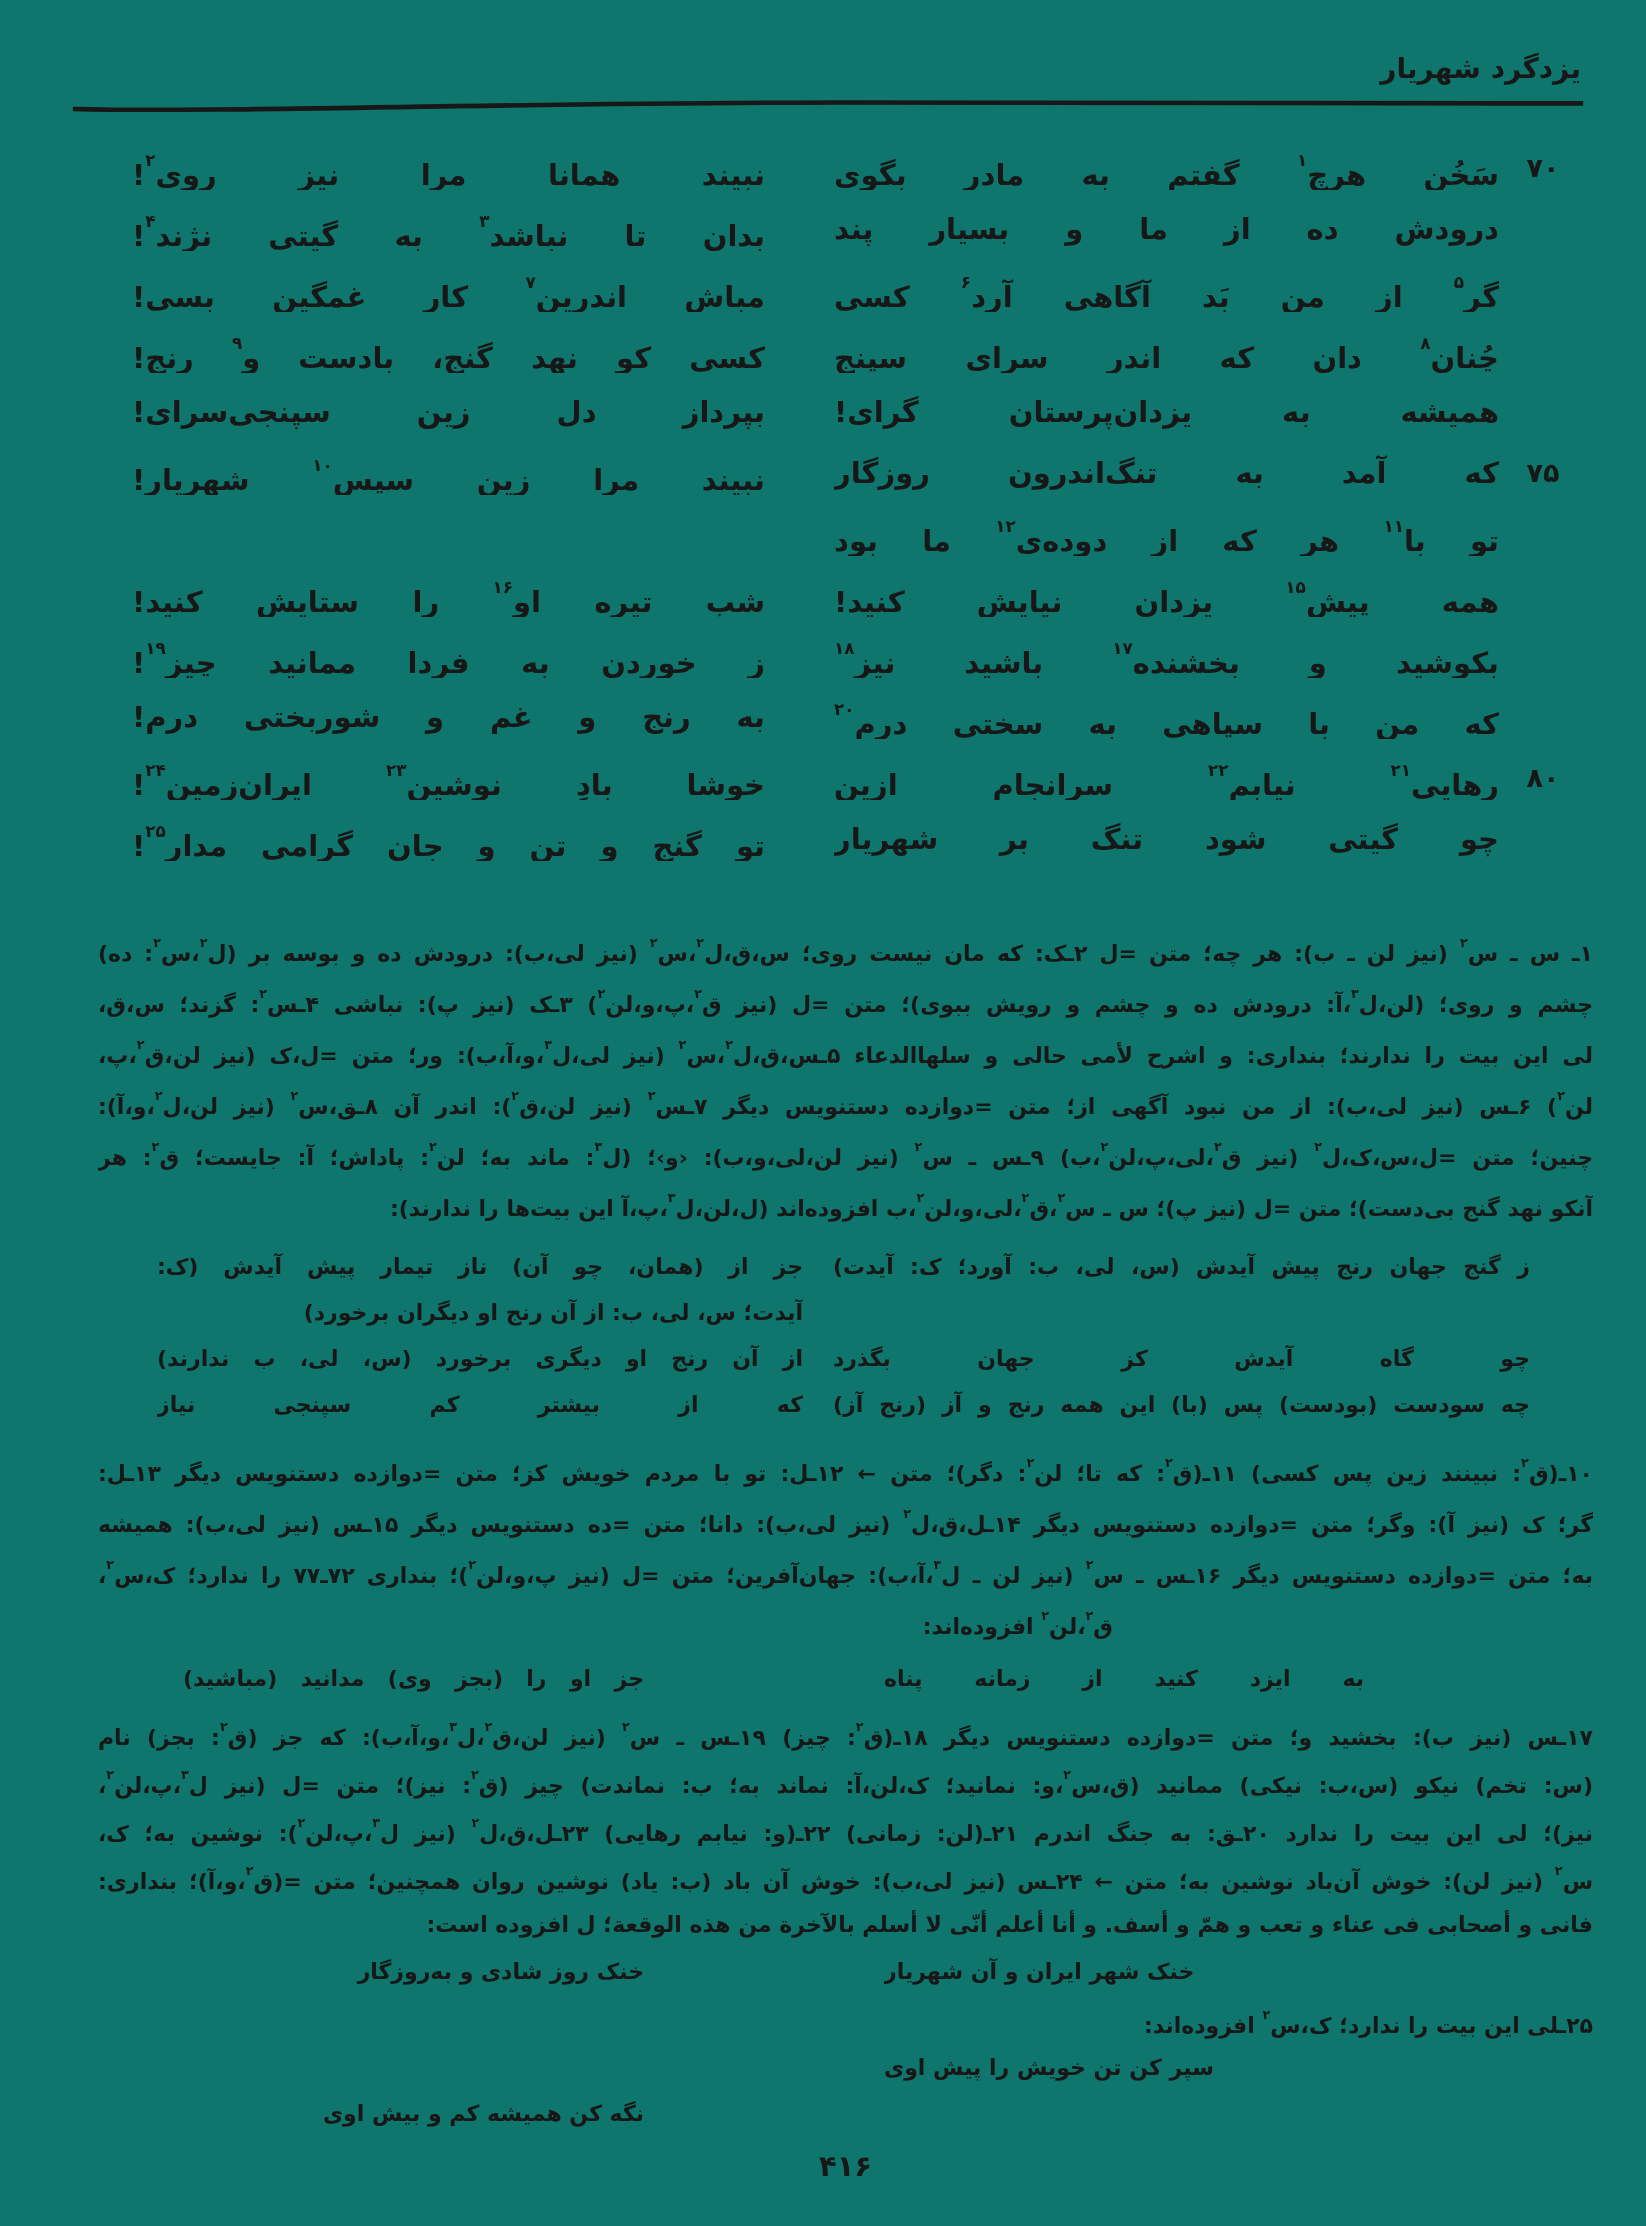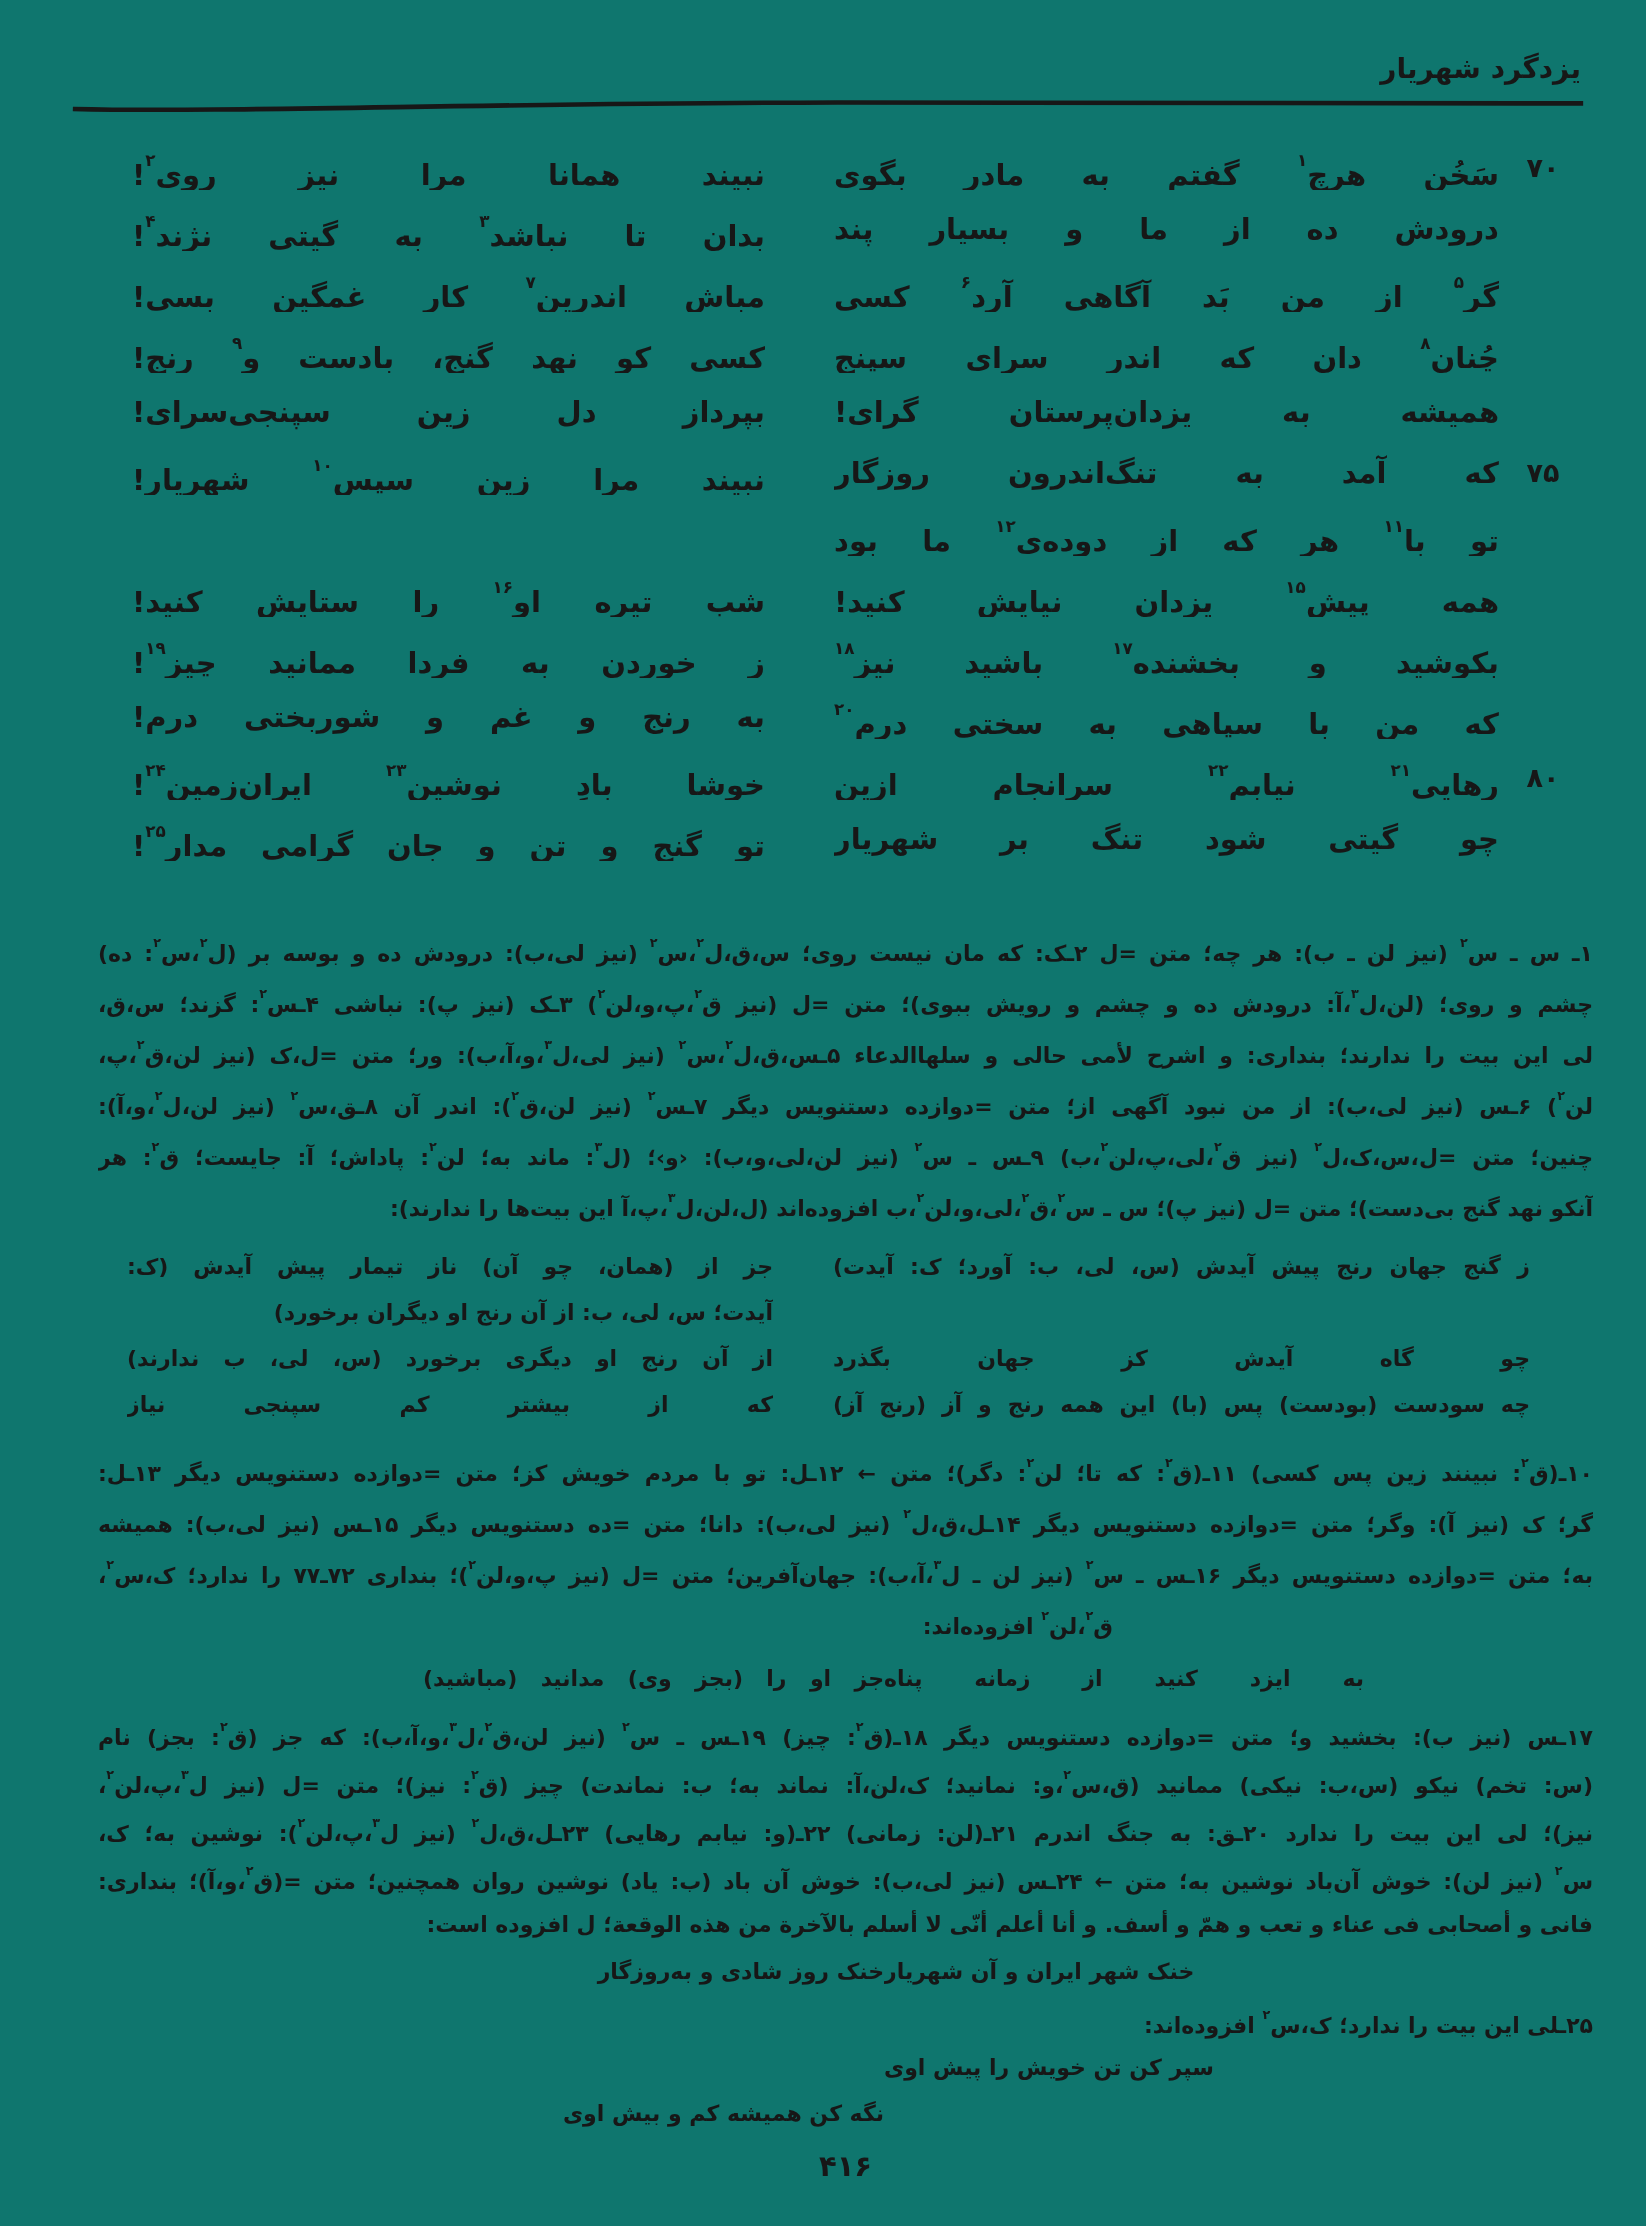--- a/index.html
+++ b/index.html
@@ -39,24 +39,24 @@
     text-align:justify;text-align-last:justify;
     overflow:hidden;
   }
   .app-line.lh52{line-height:48px;height:48px;}
   .app-line.tail{text-align:right;text-align-last:right;}
   .app-line.indent{text-align:right;text-align-last:right;padding-right:480px;}
   
   .quote{display:flex;direction:rtl;}
   .qcell{font-size:22px;font-weight:600;line-height:46px;height:46px;overflow:hidden;}
   .quote.wide{padding-right:63px;padding-left:43px;}
-  .quote.wide .qr{width:697px;margin-left:60px;flex:0 0 auto;}
+  .quote.wide .qr{width:697px;margin-left:30px;flex:0 0 auto;}
   .quote.wide .ql{width:646px;flex:0 0 auto;}
   .quote.narrow{padding-right:229px;padding-left:85px;}
-  .quote.narrow .qr{width:480px;flex:0 0 auto;}
+  .quote.narrow .qr{width:480px;margin-left:240px;flex:0 0 auto;}
   .quote.narrow .ql{width:461px;flex:0 0 auto;}
   .just{text-align:justify;text-align-last:justify;}
   .rt{text-align:center;text-align-last:right;}
   .lt{text-align:right;text-align-last:left;}
   .mt16{margin-top:14.8px;} .mt10{margin-top:9.2px;} .mt8{margin-top:7.4px;} .mt2{margin-top:1.8px;}
   .page-number{margin-top:7.4px;text-align:center;font-size:29px;font-weight:bold;line-height:44px;}
 </style>
 </head>
 <body>
 

